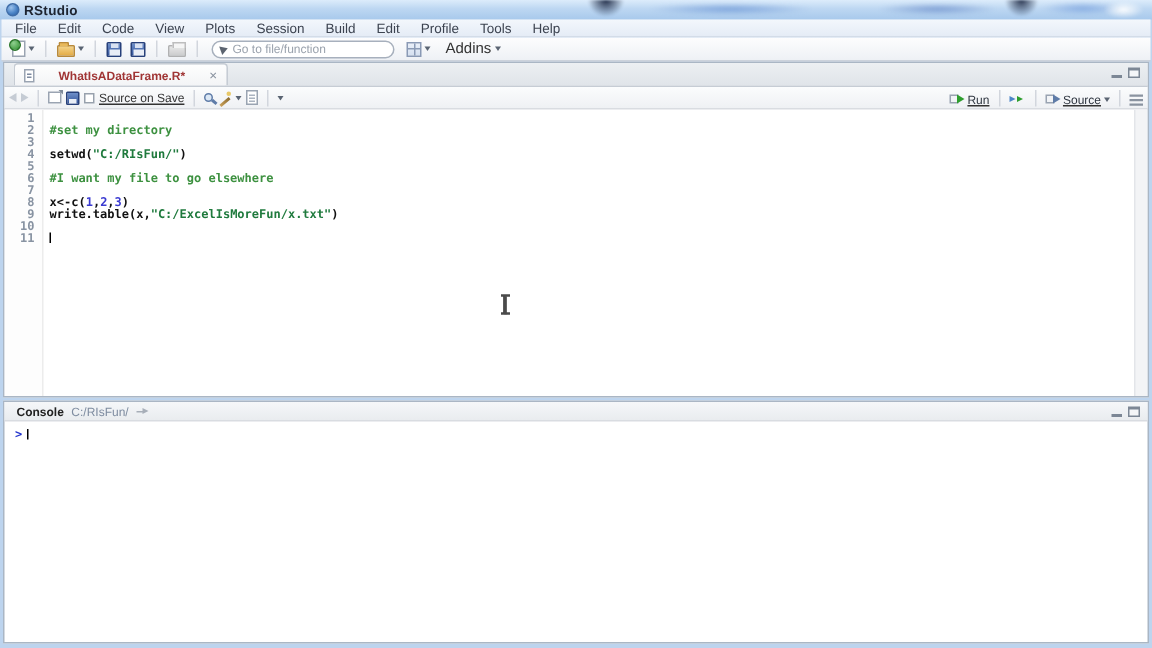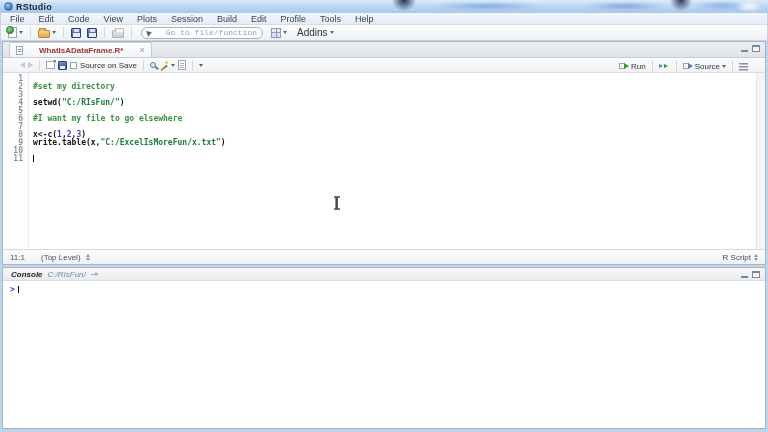--- a/index.html
+++ b/index.html
@@ -75,57 +75,57 @@
     background:linear-gradient(#e3e3e3,#bfbfbf); border:1px solid #9b9b9b; border-radius:1px; opacity:.75; }
   .ic-print::before{ content:""; position:absolute; left:2px; top:-3px; width:7px; height:3px;
     background:#f4f4f4; border:1px solid #aaa; border-bottom:none; }
   .goto-box{
     width:122px; height:12px; margin:0 4px;
     border:1px solid #a7b0bd; border-radius:7px; background:#fff;
     display:flex; align-items:center; gap:3px; padding:0 5px;
   }
   .goto-box input{
     border:none; outline:none; width:100%; font-size:8px; color:#555;
-    font-family:Liberation Mono, monospace; background:transparent;text-align:right;
+    font-family:Liberation Sans, sans-serif; background:transparent;
   }
   .goto-box input::placeholder{ color:#9aa2ad; }
   .ic-goarrow{ width:0; height:0; border-top:3px solid transparent; border-bottom:3px solid transparent;
     border-left:5px solid #5c6470; transform:rotate(-20deg); flex:0 0 auto; }
   .ic-grid{ width:10px; height:10px; border:1px solid #8a9ab5; background:
       linear-gradient(#8a9ab5,#8a9ab5) 50% 0/1px 100% no-repeat,
       linear-gradient(#8a9ab5,#8a9ab5) 0 50%/100% 1px no-repeat,
       linear-gradient(#e9eff8,#d5e0f0); }
   .addins-label{ font-size:10px; color:#333; margin-left:6px; }
 
   
   .pane{ position:absolute; left:2px; width:764px; background:#fff;
     border:1px solid #aab6c4; display:flex; flex-direction:column; }
   .editor-pane{ top:41px; height:224px; }
-  .console-pane{ top:267px; height:162px;font-style:italic; }
+  .console-pane{ top:267px; height:162px; }
 
   .pane-btns{ position:absolute; right:5px; top:3px; display:flex; gap:4px; align-items:center; }
   .ic-min{ width:7px; height:2px; background:#7c8795; margin-top:4px; }
   .ic-max{ width:8px; height:7px; border:1px solid #7c8795; border-top:2px solid #7c8795; background:#f4f6f8; }
 
   
   .tabbar{ position:relative; height:16px; flex:0 0 16px;
     background:linear-gradient(#ecef f2,#e0e4e9); background:linear-gradient(#eceff2,#e0e4e9);
     border-bottom:1px solid #c6ccd4; display:flex; align-items:flex-end; }
   .tab{ height:15px; margin-left:6px; padding:0 6px; display:flex; align-items:center; gap:16px;
     background:linear-gradient(#fefefe,#f3f4f6); border:1px solid #c6ccd4; border-bottom:none;
     border-radius:3px 3px 0 0; font-size:8px; font-weight:bold; color:#a03535; }
   .ic-rdoc{ position:relative; width:7px; height:9px; background:#fff; border:1px solid #9aa4b2; }
   .ic-rdoc::after{ content:""; position:absolute; left:1px; top:2px; width:3px; height:1px;
     background:#7d8aa0; box-shadow:0 2px 0 #7d8aa0; }
   .tab-close{ font-size:9px; line-height:8px; color:#8a93a0; font-weight:normal; }
 
   
   .ed-toolbar{ position:relative; flex:0 0 15px; height:15px;
     background:linear-gradient(#fbfcfd,#eff1f4); border-bottom:1px solid #d9dce1;
-    display:flex; align-items:center; gap:3px; padding:0 17px; font-size:8px; color:#333; }
+    display:flex; align-items:center; gap:3px; padding:0 3px; font-size:8px; color:#333;text-decoration:underline; }
   .nav-arrow{ width:0; height:0; border-top:3px solid transparent; border-bottom:3px solid transparent; opacity:.8; }
   .nav-back{ border-right:5px solid #b9c0ca; }
   .nav-fwd{ border-left:5px solid #b9c0ca; }
   .ic-popup{ width:9px; height:8px; border:1px solid #9aa4b2; background:#fff; position:relative; }
   .ic-popup::after{ content:""; position:absolute; right:-2px; top:-2px; width:0; height:0;
     border-left:3px solid transparent; border-bottom:3px solid transparent; border-top:3px solid #7f8a99; }
   .ic-floppy-sm{ width:9px; height:9px; background:linear-gradient(#6e8fc9,#33549b);
     border:1px solid #27407a; border-radius:1px; position:relative; }
   .ic-floppy-sm::after{ content:""; position:absolute; left:1px; bottom:0; width:5px; height:3px; background:#e8edf6; }
   .checkbox{ width:7px; height:7px; border:1px solid #98a1ad; background:#fff; }
@@ -329,37 +329,20 @@
         <div class="gutter-num">7</div>
         <div class="gutter-num">8</div>
         <div class="gutter-num">9</div>
         <div class="gutter-num">10</div>
         <div class="gutter-num">11</div>
       </div>
     <div class="code" id="code-lines"><div class="code-line"></div><div class="code-line"><span class="tok-comment">#set my directory</span></div><div class="code-line"></div><div class="code-line"><span class="tok-plain">setwd(</span><span class="tok-string">"C:/RIsFun/"</span><span class="tok-plain">)</span></div><div class="code-line"></div><div class="code-line"><span class="tok-comment">#I want my file to go elsewhere</span></div><div class="code-line"></div><div class="code-line"><span class="tok-plain">x&lt;-c(</span><span class="tok-number">1</span><span class="tok-plain">,</span><span class="tok-number">2</span><span class="tok-plain">,</span><span class="tok-number">3</span><span class="tok-plain">)</span></div><div class="code-line"><span class="tok-plain">write.table(x,</span><span class="tok-string">"C:/ExcelIsMoreFun/x.txt"</span><span class="tok-plain">)</span></div><div class="code-line"></div><div class="code-line"><span class="caret"></span></div></div>
     <div class="ed-scroll"></div>
   </div>
 
-  <div class="statusbar">
-    <span>11:1</span>
-    <span>
-      <span>(Top Level)</span>
-      <span class="updown">
-          <i class="u"></i>
-          <i class="d"></i>
-        </span>
-    </span>
-    <span class="status-right">
-      <span>R Script</span>
-      <span class="updown">
-          <i class="u"></i>
-          <i class="d"></i>
-        </span>
-    </span>
-  </div>
 </div>
 
 <div class="pane console-pane">
   <div class="console-header">
     <span class="console-title">Console</span>
     <span class="console-path">C:/RIsFun/</span>
     <span class="ic-nav"></span>
     <div class="pane-btns">
       <span class="ic-min"></span>
       <span class="ic-max"></span>

